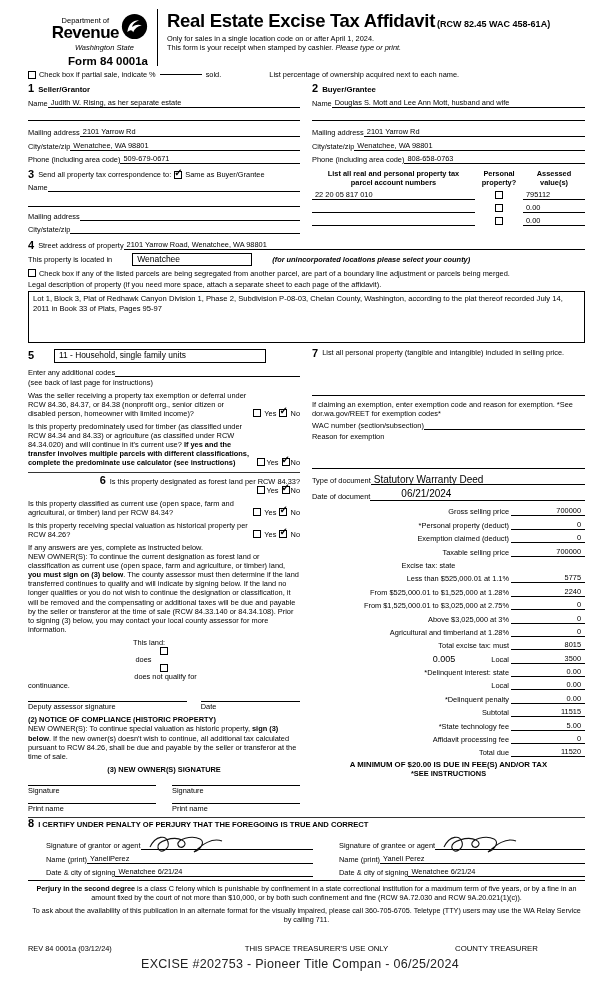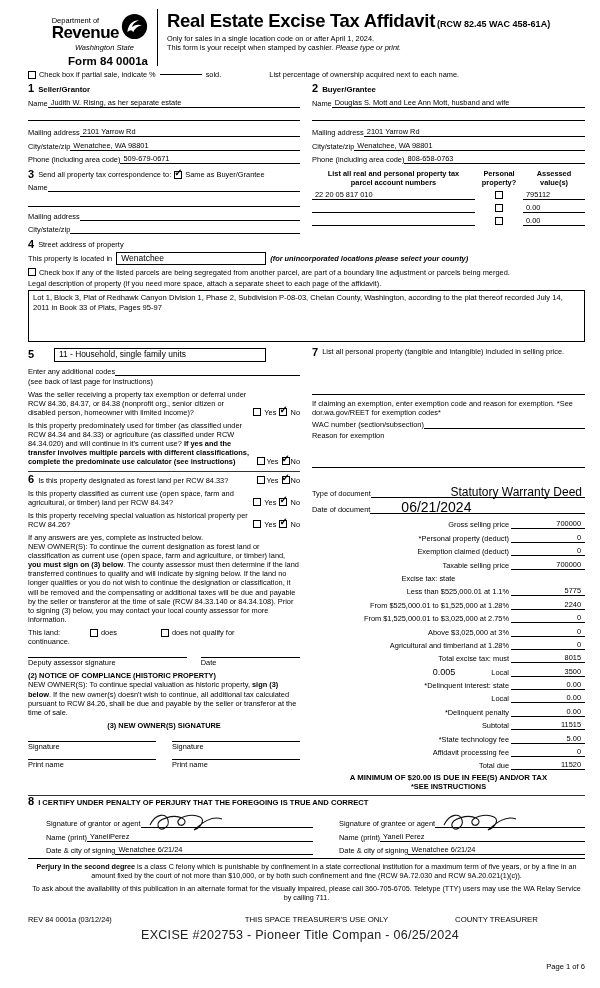--- a/index.html
+++ b/index.html
@@ -8,21 +8,21 @@
     width:600px; height:988px; position:relative;
     font-family:"Liberation Sans", sans-serif;
     font-size:7.4px; line-height:9px; color:#000;
   }
   .page { width:600px; height:988px; overflow:hidden; padding-top:9px; }
 
   
   .header { display:flex; margin:0 15px 2px 30px; }
   .logo-block { width:118px; flex:none; padding-top:4px; }
   .logo-line { display:flex; justify-content:flex-end; align-items:center; }
-  .dept { text-align:left; }
+  .dept { text-align:center; }
   .dept .d1 { font-size:7.5px; }
   .dept .d2 { font-size:17px; font-weight:bold; line-height:15px; letter-spacing:-0.5px; }
   .wa-state { font-style:italic; font-size:7.5px; text-align:right; padding-right:14px; margin-top:1px; }
   .form-no { font-weight:bold; font-size:11.5px; margin-top:5px; text-align:right; }
   .hdr-div { border-left:1.5px solid #000; margin:0 9px; }
   .title-block { flex:1; padding-top:2px; }
   .title-block h1 { font-size:18.5px; line-height:20px; font-weight:bold; display:inline; letter-spacing:-0.3px; }
   .title-ref { font-size:9px; font-weight:bold; }
   .hnotes { margin-top:3px; font-size:7.4px; line-height:9.3px; }
 
@@ -45,21 +45,21 @@
   .colR { flex:1; margin-left:12px; }
 
   .fieldrow { display:flex; align-items:flex-end; margin-top:3.5px; }
 
   
   .ptable-hdr { display:flex; font-weight:bold; text-align:center; line-height:8.6px; }
   .ptable-row { display:flex; align-items:flex-end; height:13px; }
 
   
   .legalbox { border:1.2px solid #000; height:52px; padding:2px 4px; margin-top:2px; font-size:7.6px; line-height:10px; }
-  .locbox { border:1.2px solid #000; width:150px; padding:1px 4px; font-size:8.5px; margin:0 4px; }
+  .locbox { border:1.2px solid #000; width:120px; padding:1px 4px; font-size:8.5px; margin:0 20px; }
   .codebox { border:1.2px solid #000; width:212px; padding:1.5px 4px; font-size:8.4px; }
 
   
   .q { display:flex; align-items:flex-end; margin-top:4px; }
   .q p { flex:1; }
 
   
   .frow { display:flex; align-items:flex-end; height:13.4px; }
   .flabel { flex:1; text-align:right; white-space:nowrap; padding-right:2px; }
   .fline { width:74px; flex:none; border-bottom:1px solid #000; text-align:right; padding-right:4px; }
@@ -219,20 +219,21 @@
         <span style="width:48px; text-align:center;"><span class="cb"></span></span>
         <span style="width:62px; border-bottom:1px solid #000; padding:0 3px;">0.00</span>
       </div>
     </div>
   </div>
 
   <div class="content" style="margin-top:6px;">
     <div class="row">
       <span class="secno">4</span>
       <span class="lbl">Street address of property</span>
+      <span class="fill">2101 Yarrow Road, Wenatchee, WA 98801</span>
     </div>
     <div class="row" style="margin-top:3px; align-items:center;">
       <span class="lbl">This property is located in</span>
       <span class="locbox">Wenatchee</span>
       <span class="it" style="font-weight:bold;">(for unincorporated locations please select your county)</span>
     </div>
     <div class="row" style="margin-top:3px; align-items:center;">
       <span class="cb"></span>
       <span style="margin-left:3px;">Check box if any of the listed parcels are being segregated from another parcel, are part of a boundary line adjustment or parcels being merged.</span>
     </div>
@@ -259,35 +260,35 @@
         </div>
         <div class="q" style="padding-bottom:5px;">
           <p><span>Is this property predominately used for timber (as classified under RCW 84.34 and 84.33) or agriculture (as classified under RCW 84.34.020) and will continue in it's current use? </span><b>If yes and the transfer involves multiple parcels with different classifications, complete the predominate use calculator (see instructions)</b></p>
           <span class="yn"><span class="cb"></span><span>Yes</span> <span class="cb checked"></span><span>No</span></span>
         </div>
       </div>
 
       <div class="thickrule"></div>
 
       <div style="margin-top:3px;">
-        <div class="q" style="margin-top:0;">
+        <div class="q" style="margin-top:0;flex-direction:column;">
           <p><span class="secno">6</span><span>Is this property designated as forest land per RCW 84.33?</span></p>
           <span class="yn"><span class="cb"></span><span>Yes</span> <span class="cb checked"></span><span>No</span></span>
         </div>
         <div class="q">
           <p>Is this property classified as current use (open space, farm and agricultural, or timber) land per RCW 84.34?</p>
           <span class="yn"><span class="cb"></span> <span>Yes</span> <span class="cb checked"></span> <span>No</span></span>
         </div>
         <div class="q">
           <p>Is this property receiving special valuation as historical property per RCW 84.26?</p>
           <span class="yn"><span class="cb"></span> <span>Yes</span> <span class="cb checked"></span> <span>No</span></span>
         </div>
         <div style="margin-top:4px;">If any answers are yes, complete as instructed below.</div>
         <p style="line-height:9.2px;"><span>NEW OWNER(S): To continue the current designation as forest land or classification as current use (open space, farm and agriculture, or timber) land, </span><b>you must sign on (3) below</b><span>. The county assessor must then determine if the land transferred continues to qualify and will indicate by signing below. If the land no longer qualifies or you do not wish to continue the designation or classification, it will be removed and the compensating or additional taxes will be due and payable by the seller or transferor at the time of sale (RCW 84.33.140 or 84.34.108). Prior to signing (3) below, you may contact your local county assessor for more information.</span></p>
-        <div class="row" style="margin-top:4px; align-items:center;">
+        <div class="row" style="margin-top:4px; align-items:center;flex-direction:column;">
           <span style="width:62px;">This land:</span>
           <span class="cb"></span>
           <span style="margin-left:3px; width:60px;">does</span>
           <span class="cb"></span>
           <span style="margin-left:3px;">does not qualify for</span>
         </div>
         <div>continuance.</div>
         <div class="row" style="margin-top:11px;">
           <span style="flex:1.6; border-bottom:1px solid #000;"></span>
           <span style="width:14px;"></span>
@@ -333,28 +334,28 @@
         <div style="height:38px; border-bottom:1px solid #000;"></div>
         <p style="margin-top:4px;">If claiming an exemption, enter exemption code and reason for exemption. *See dor.wa.gov/REET for exemption codes*</p>
         <div class="fieldrow" style="margin-top:3px;">
             <span class="lbl">WAC number (section/subsection)</span>
             <span class="fill"></span>
           </div>
         <div style="margin-top:2px;">Reason for exemption</div>
         <div style="height:28px; border-bottom:1px solid #000;"></div>
       </div>
 
-      <div style="margin-top:20px;">
+      <div style="margin-top:6px;">
         <div class="fieldrow">
             <span class="lbl">Type of document</span>
-            <span class="fill" style="font-size:12px;text-align:right;">Statutory Warranty Deed</span>
+            <span class="fill" style="font-size:10px;">Statutory Warranty Deed</span>
           </div>
         <div class="fieldrow">
             <span class="lbl">Date of document</span>
-            <span class="fill" style="font-size:14px; line-height:12px; text-indent:28px;">06/21/2024</span>
+            <span class="fill" style="font-size:10px; line-height:12px; text-indent:28px;">06/21/2024</span>
           </div>
       </div>
 
       <div style="margin-top:2px;">
         <div class="frow">
             <span class="flabel">Gross selling price</span>
             <span class="fline">700000</span>
           </div>
         <div class="frow">
             <span class="flabel">*Personal property (deduct)</span>
@@ -475,21 +476,21 @@
       </div>
     </div>
   </div>
 
   <div class="content thinrule" style="margin-top:3px;"></div>
   <div class="content small-center" style="margin-top:3px;">
     <b>Perjury in the second degree</b><span> is a class C felony which is punishable by confinement in a state correctional institution for a maximum term of five years, or by a fine in an amount fixed by the court of not more than $10,000, or by both such confinement and fine (RCW 9A.72.030 and RCW 9A.20.021(1)(c)).</span>
   </div>
   <div class="content small-center" style="margin-top:4px;">To ask about the availability of this publication in an alternate format for the visually impaired, please call 360-705-6705. Teletype (TTY) users may use the WA Relay Service by calling 711.</div>
 
-  <div class="content row" style="margin-top:13px; align-items:flex-start;">
+  <div class="content row" style="margin-top:20px; align-items:flex-start;">
     <span style="width:150px;">REV 84 0001a (03/12/24)</span>
     <span style="flex:1; text-align:center; font-size:7.8px;">THIS SPACE TREASURER'S USE ONLY</span>
     <span style="width:130px; text-align:left; font-size:7.8px;">COUNTY TREASURER</span>
   </div>
 
   <div class="stamp">EXCISE #202753 - Pioneer Title Compan - 06/25/2024</div>
 
   <div class="content" style="margin-top:22px; text-align:right;">
     <div style="font-size:7.6px; margin-top:2px;">Page 1 of 6</div>
   </div>

